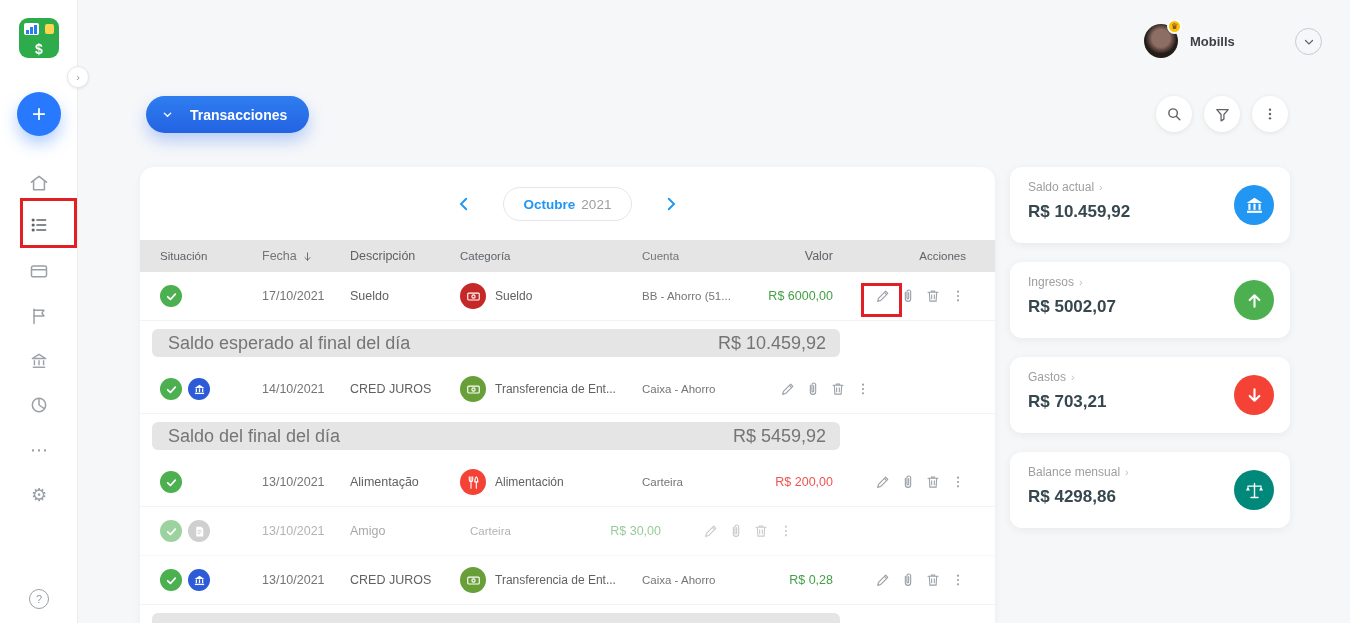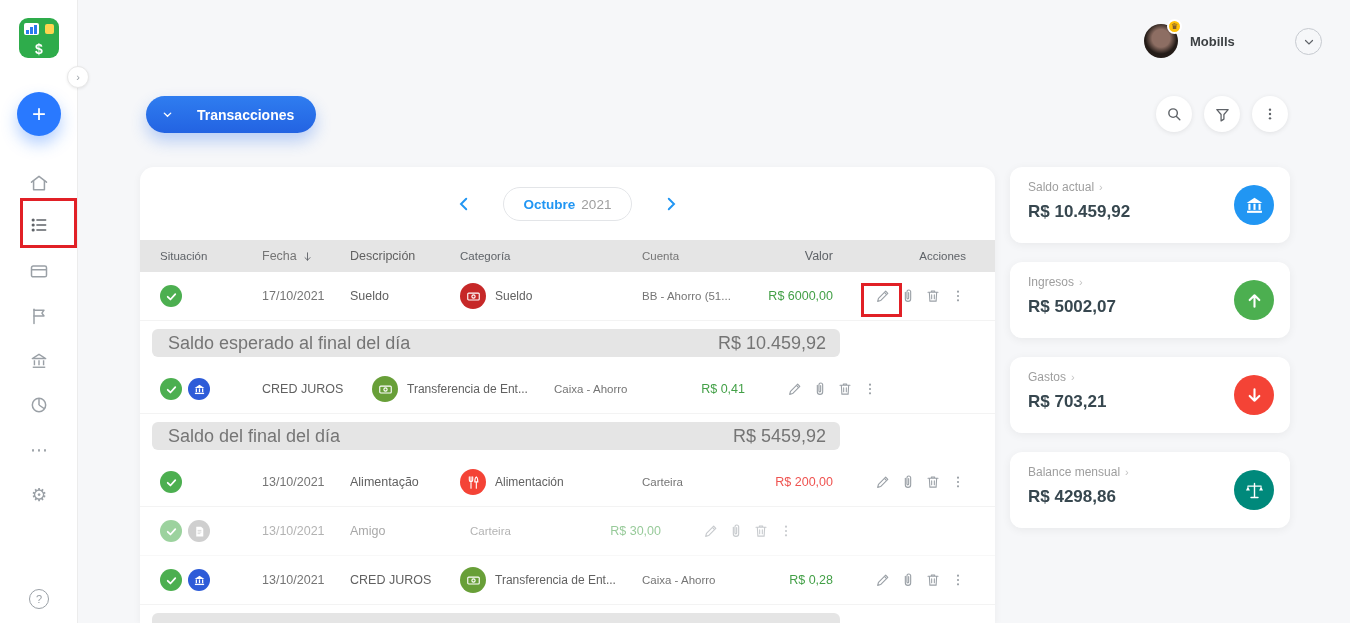--- a/index.html
+++ b/index.html
@@ -37,21 +37,21 @@
             background:radial-gradient(circle at 50% 42%, #8d6e63 0 34%, #241c18 60%); }
   .crown-badge { position:absolute; right:-4px; top:-5px; width:15px; height:15px; border-radius:50%;
                  background:#ffc107; border:2px solid #fff; display:flex; align-items:center; justify-content:center;
                  font-size:8px; color:#5d4037; }
   .user-name { font-size:13px; font-weight:bold; color:#3c4043;text-align:center; }
   .acct-chevron { position:absolute; left:1295px; top:28px; width:27px; height:27px; border-radius:50%;
                   border:1.5px solid #c6cad0; display:flex; align-items:center; justify-content:center; }
 
   .trans-btn { position:absolute; left:146px; top:96px; height:37px; padding:0 22px 0 16px;
                border-radius:19px; background:linear-gradient(180deg,#2f7df0,#2363e2); color:#fff;
-               display:flex; align-items:center; gap:24px; font-size:14px; font-weight:bold;
+               display:flex; align-items:center; gap:17px; font-size:14px; font-weight:bold;
                box-shadow:0 8px 16px rgba(40,110,240,.30); cursor:pointer; }
   .round-btn { position:absolute; top:96px; width:36px; height:36px; border-radius:50%; background:#fff;
                box-shadow:0 1px 5px rgba(0,0,0,.09); display:flex; align-items:center; justify-content:center; cursor:pointer; }
 
   
   .card { position:absolute; left:140px; top:167px; width:855px; height:456px; background:#fff;
           border-radius:14px 14px 0 0; box-shadow:0 2px 8px rgba(0,0,0,.05); overflow:hidden; }
   .month-nav { position:absolute; top:16px; left:0; width:100%; height:42px; display:flex;
                align-items:center; justify-content:center; gap:28px; }
   .nav-chevron { width:22px; height:22px; display:flex; align-items:center; justify-content:center; cursor:pointer; }
@@ -299,32 +299,32 @@
             <span class="sit-badge" style="background:#2d5bd8">
               <svg viewBox="0 0 24 24" fill="#fff">
                 <path d="M12 3 L21 9 H3 Z"></path>
                 <rect x="5" y="10" width="2.4" height="7"></rect>
                 <rect x="10.8" y="10" width="2.4" height="7"></rect>
                 <rect x="16.6" y="10" width="2.4" height="7"></rect>
                 <rect x="3.5" y="18" width="17" height="2.4"></rect>
               </svg>
             </span>
           </div>
+          <div class="c c-date">14/10/2021</div>
           <div class="c c-desc">CRED JUROS</div>
           <div class="c c-cat">
             <span class="cat-icon" style="background:#689f38">
               <svg viewBox="0 0 24 24" fill="none" stroke="#fff" stroke-width="1.8">
                 <rect x="2.8" y="6.5" width="18.4" height="11" rx="1.5"></rect>
                 <circle cx="12" cy="12" r="2.6"></circle>
               </svg>
             </span>
             <span class="cat-label">Transferencia de Ent...</span>
           </div>
           <div class="c c-acct">Caixa - Ahorro</div>
-          <div class="c c-val" style="color:#43a047">R$ 0,41</div>
           <div class="c c-act">
             <span class="act"><svg viewBox="0 0 24 24" fill="none" stroke="#9aa0a6" stroke-width="1.7" stroke-linejoin="round">
                 <path d="M4 20 l1.2-4.4 L16 4.8 l3.2 3.2 L8.4 18.8 Z"></path>
                 <path d="M14.2 6.6 l3.2 3.2"></path>
               </svg></span>
             <span class="act"><svg viewBox="0 0 24 24" fill="none" stroke="#9aa0a6" stroke-width="1.7" stroke-linecap="round">
                 <path d="M8 6.5 V16 a4 4 0 0 0 8 0 V5.8 a2.8 2.8 0 0 0 -5.6 0 V15 a1.3 1.3 0 0 0 2.6 0 V7"></path>
               </svg></span>
             <span class="act"><svg viewBox="0 0 24 24" fill="none" stroke="#9aa0a6" stroke-width="1.6" stroke-linecap="round" stroke-linejoin="round">
                 <path d="M4.5 6.5 H19.5 M9.5 6.2 V4.5 h5 v1.7 M6.5 6.5 l.8 13.2 h9.4 l.8-13.2 M10 10 v6.2 M14 10 v6.2"></path>

